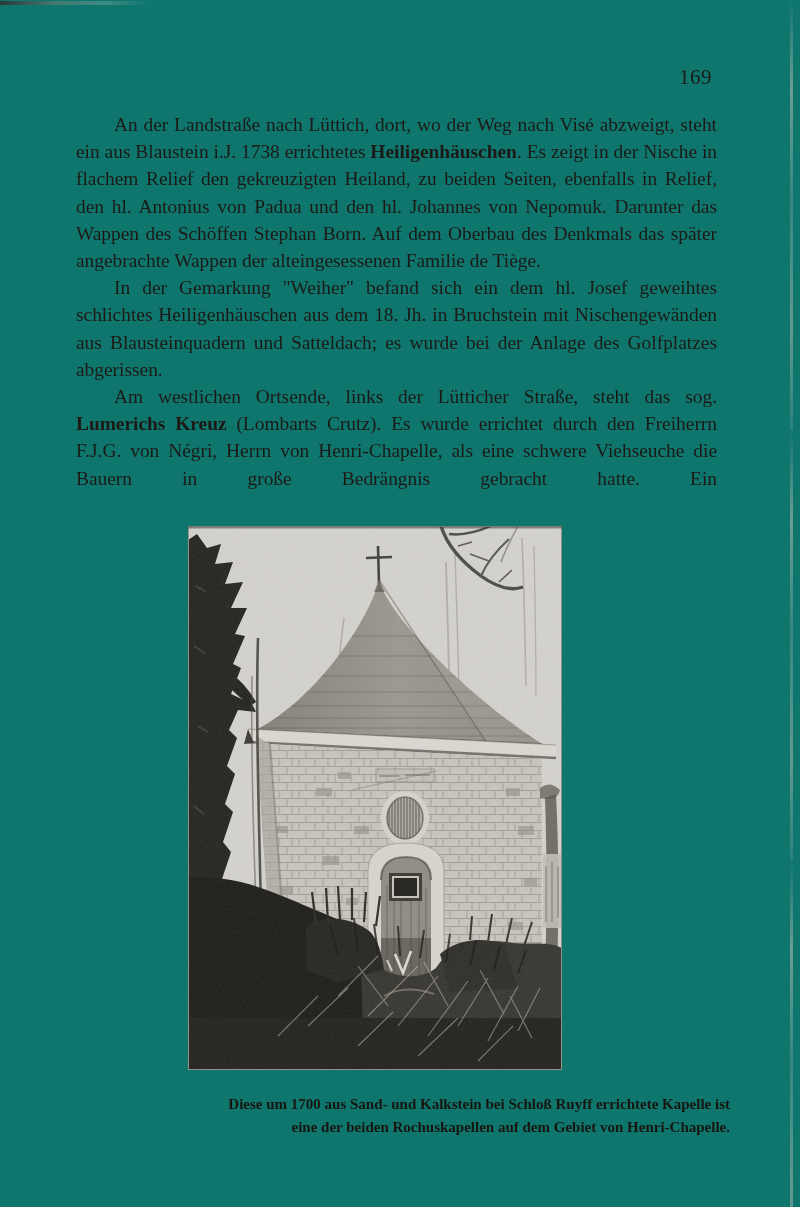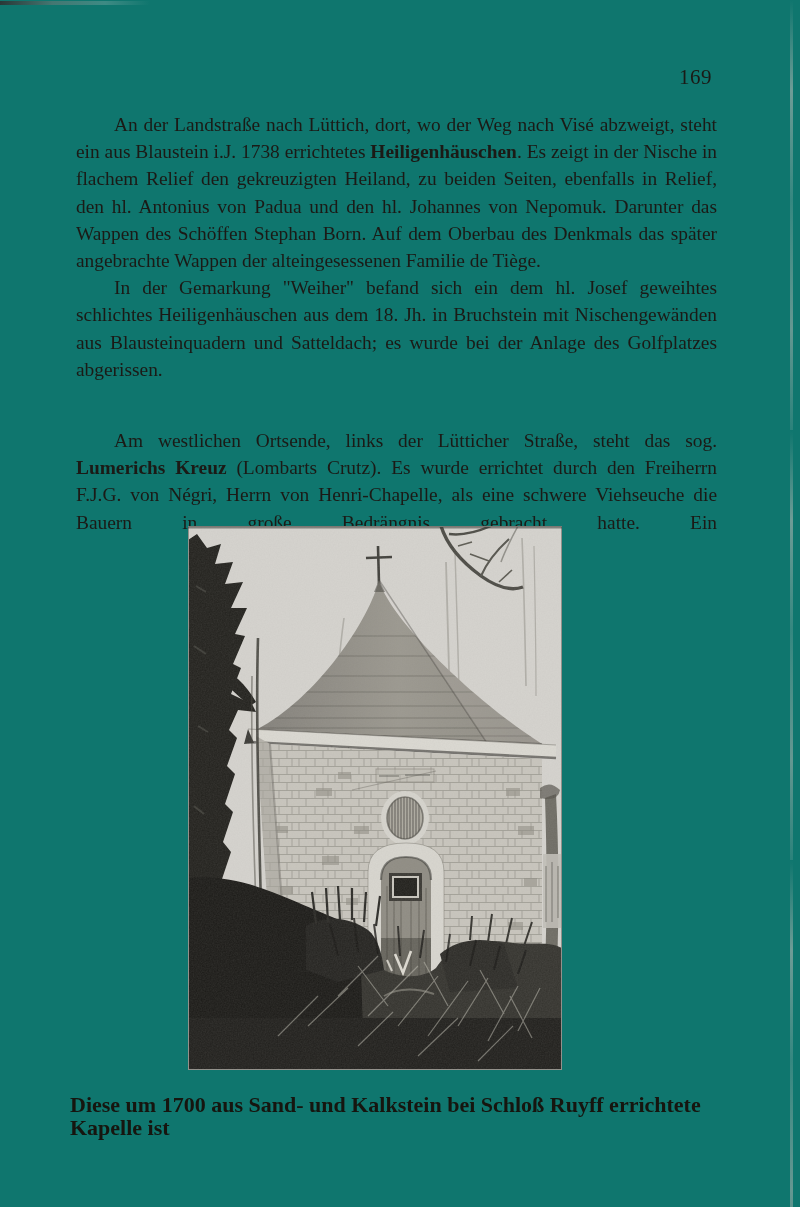--- a/index.html
+++ b/index.html
@@ -37,36 +37,36 @@
     position: absolute;
     left: 76px; top: 111px;
     width: 641px;
     font-size: 19.4px;
     line-height: 27.2px;
     text-align: justify;
     hyphens: manual;
     -webkit-hyphens: manual;
   }
   .text-block p { margin: 0; text-indent: 38px; }
-  .text-block p.justify-last { text-align-last: justify; margin-top: 44px; }
+  .text-block p.justify-last { text-align-last: justify; }
   .text-block b { font-weight: 700; }
   .photo-figure {
     position: absolute;
     left: 188px; top: 526px;
     width: 374px; height: 544px;
     margin: 0;
     line-height: 0;
   }
   .photo-caption {
     position: absolute;
     left: 70px; top: 1093px;
     width: 660px;
-    text-align: left;
+    text-align: right;
     font-weight: 700;
-    font-size: 22px;
+    font-size: 15px;
     line-height: 23px;
     color: #16150f;
   }
 </style>
 </head>
 <body>
 
 <div class="page">
 
   <div class="scan-streak"></div>
@@ -242,15 +242,16 @@
       </g>
 
       <rect x="0" y="0" width="374" height="544" filter="url(#grain)" opacity="0.28"></rect>
       <rect x="0.5" y="0.5" width="373" height="543" fill="none" stroke="#93918b" stroke-width="1"></rect>
       <path d="M0,1.5 H374" stroke="rgba(50,50,46,0.5)" stroke-width="2" fill="none"></path>
     </svg>
   </figure>
 
   <div class="photo-caption">
     <div>Diese um 1700 aus Sand- und Kalkstein bei Schloß Ruyff errichtete Kapelle ist</div>
+    <div>eine der beiden Rochuskapellen auf dem Gebiet von Henri-Chapelle.</div>
   </div>
 
 </div>
 
 </body></html>

